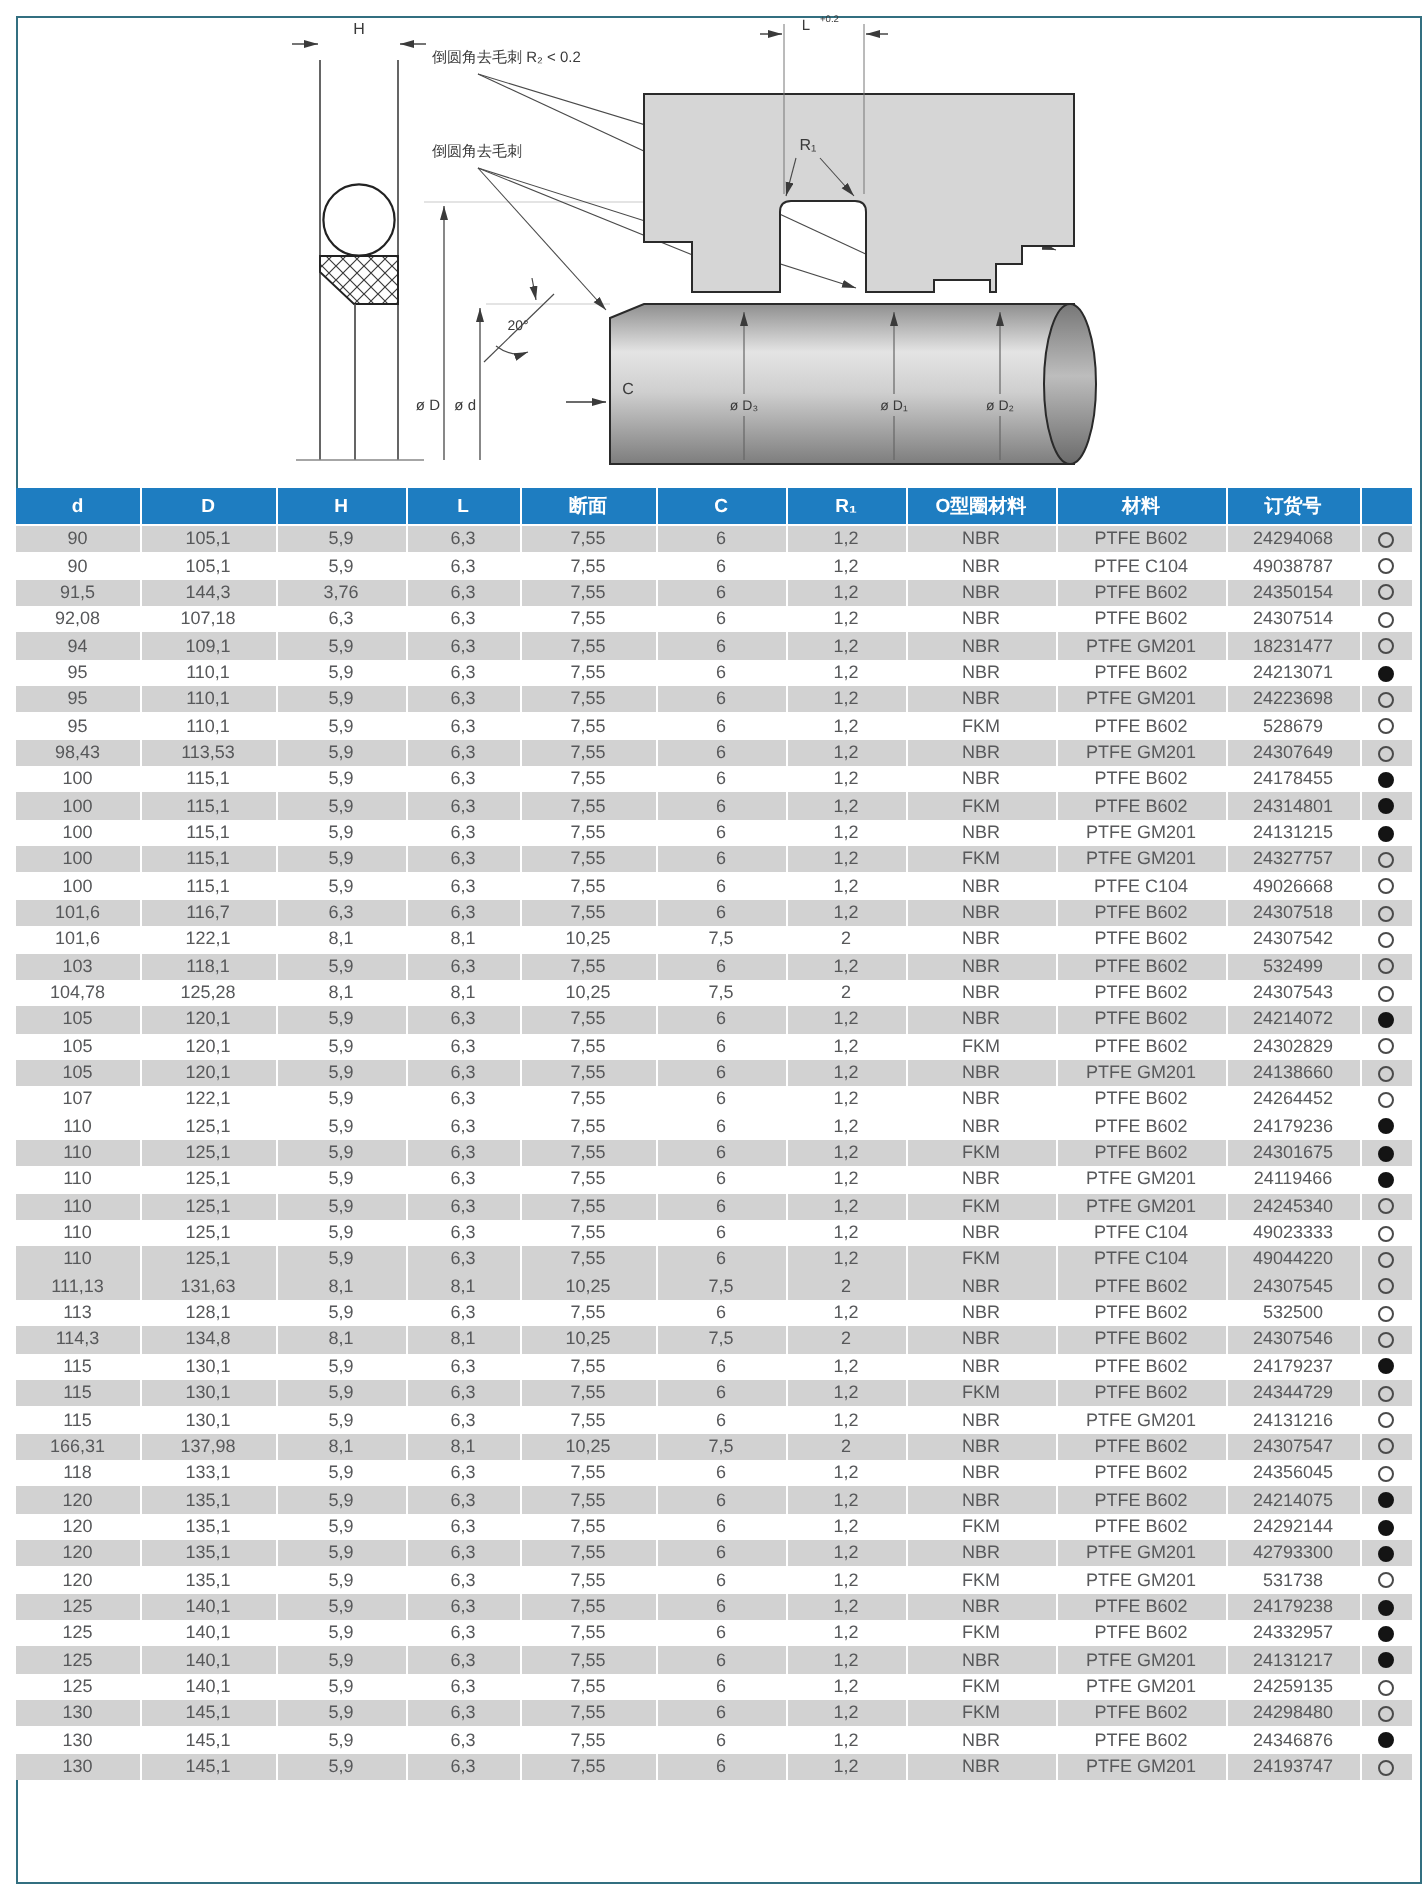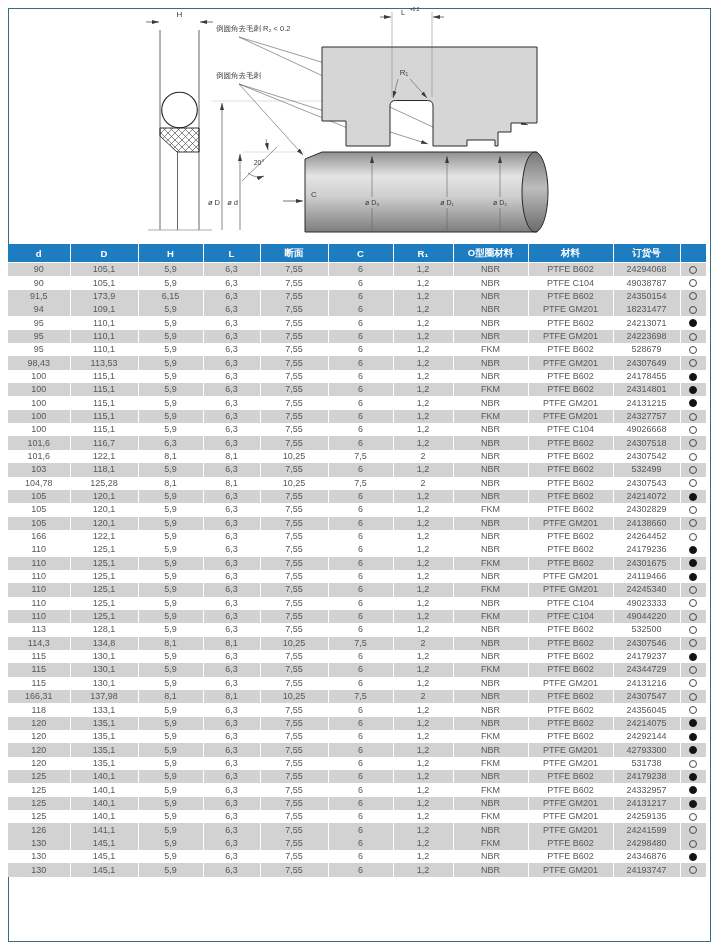--- a/index.html
+++ b/index.html
@@ -191,29 +191,42 @@
     <td>7,55</td>
     <td>6</td>
     <td>1,2</td>
     <td>NBR</td>
     <td>PTFE C104</td>
     <td>49038787</td>
     <td><span class="sym open"></span></td>
   </tr>
         <tr class="odd">
     <td>91,5</td>
-    <td>173,9</td>
-    <td>6,15</td>
+    <td>144,3</td>
+    <td>3,76</td>
     <td>6,3</td>
     <td>7,55</td>
     <td>6</td>
     <td>1,2</td>
     <td>NBR</td>
     <td>PTFE B602</td>
     <td>24350154</td>
+    <td><span class="sym open"></span></td>
+  </tr>
+        <tr class="even">
+    <td>92,08</td>
+    <td>107,18</td>
+    <td>6,3</td>
+    <td>6,3</td>
+    <td>7,55</td>
+    <td>6</td>
+    <td>1,2</td>
+    <td>NBR</td>
+    <td>PTFE B602</td>
+    <td>24307514</td>
     <td><span class="sym open"></span></td>
   </tr>
         <tr class="odd">
     <td>94</td>
     <td>109,1</td>
     <td>5,9</td>
     <td>6,3</td>
     <td>7,55</td>
     <td>6</td>
     <td>1,2</td>
@@ -424,21 +437,21 @@
     <td>6,3</td>
     <td>7,55</td>
     <td>6</td>
     <td>1,2</td>
     <td>NBR</td>
     <td>PTFE GM201</td>
     <td>24138660</td>
     <td><span class="sym open"></span></td>
   </tr>
         <tr class="even">
-    <td>166</td>
+    <td>107</td>
     <td>122,1</td>
     <td>5,9</td>
     <td>6,3</td>
     <td>7,55</td>
     <td>6</td>
     <td>1,2</td>
     <td>NBR</td>
     <td>PTFE B602</td>
     <td>24264452</td>
     <td><span class="sym open"></span></td>
@@ -514,95 +527,108 @@
     <td>5,9</td>
     <td>6,3</td>
     <td>7,55</td>
     <td>6</td>
     <td>1,2</td>
     <td>FKM</td>
     <td>PTFE C104</td>
     <td>49044220</td>
     <td><span class="sym open"></span></td>
   </tr>
-        <tr class="even">
-    <td>113</td>
-    <td>128,1</td>
-    <td>5,9</td>
-    <td>6,3</td>
-    <td>7,55</td>
-    <td>6</td>
-    <td>1,2</td>
-    <td>NBR</td>
-    <td>PTFE B602</td>
-    <td>532500</td>
-    <td><span class="sym open"></span></td>
-  </tr>
-        <tr class="odd">
-    <td>114,3</td>
-    <td>134,8</td>
+        <tr class="odd">
+    <td>111,13</td>
+    <td>131,63</td>
     <td>8,1</td>
     <td>8,1</td>
     <td>10,25</td>
     <td>7,5</td>
     <td>2</td>
     <td>NBR</td>
     <td>PTFE B602</td>
-    <td>24307546</td>
-    <td><span class="sym open"></span></td>
-  </tr>
-        <tr class="even">
-    <td>115</td>
-    <td>130,1</td>
-    <td>5,9</td>
-    <td>6,3</td>
-    <td>7,55</td>
-    <td>6</td>
-    <td>1,2</td>
-    <td>NBR</td>
-    <td>PTFE B602</td>
-    <td>24179237</td>
-    <td><span class="sym filled"></span></td>
-  </tr>
-        <tr class="odd">
-    <td>115</td>
-    <td>130,1</td>
-    <td>5,9</td>
-    <td>6,3</td>
-    <td>7,55</td>
-    <td>6</td>
-    <td>1,2</td>
-    <td>FKM</td>
-    <td>PTFE B602</td>
-    <td>24344729</td>
-    <td><span class="sym open"></span></td>
-  </tr>
-        <tr class="even">
-    <td>115</td>
-    <td>130,1</td>
-    <td>5,9</td>
-    <td>6,3</td>
-    <td>7,55</td>
-    <td>6</td>
-    <td>1,2</td>
-    <td>NBR</td>
-    <td>PTFE GM201</td>
-    <td>24131216</td>
-    <td><span class="sym open"></span></td>
-  </tr>
-        <tr class="odd">
-    <td>166,31</td>
-    <td>137,98</td>
+    <td>24307545</td>
+    <td><span class="sym open"></span></td>
+  </tr>
+        <tr class="even">
+    <td>113</td>
+    <td>128,1</td>
+    <td>5,9</td>
+    <td>6,3</td>
+    <td>7,55</td>
+    <td>6</td>
+    <td>1,2</td>
+    <td>NBR</td>
+    <td>PTFE B602</td>
+    <td>532500</td>
+    <td><span class="sym open"></span></td>
+  </tr>
+        <tr class="odd">
+    <td>114,3</td>
+    <td>134,8</td>
     <td>8,1</td>
     <td>8,1</td>
     <td>10,25</td>
     <td>7,5</td>
     <td>2</td>
     <td>NBR</td>
     <td>PTFE B602</td>
+    <td>24307546</td>
+    <td><span class="sym open"></span></td>
+  </tr>
+        <tr class="even">
+    <td>115</td>
+    <td>130,1</td>
+    <td>5,9</td>
+    <td>6,3</td>
+    <td>7,55</td>
+    <td>6</td>
+    <td>1,2</td>
+    <td>NBR</td>
+    <td>PTFE B602</td>
+    <td>24179237</td>
+    <td><span class="sym filled"></span></td>
+  </tr>
+        <tr class="odd">
+    <td>115</td>
+    <td>130,1</td>
+    <td>5,9</td>
+    <td>6,3</td>
+    <td>7,55</td>
+    <td>6</td>
+    <td>1,2</td>
+    <td>FKM</td>
+    <td>PTFE B602</td>
+    <td>24344729</td>
+    <td><span class="sym open"></span></td>
+  </tr>
+        <tr class="even">
+    <td>115</td>
+    <td>130,1</td>
+    <td>5,9</td>
+    <td>6,3</td>
+    <td>7,55</td>
+    <td>6</td>
+    <td>1,2</td>
+    <td>NBR</td>
+    <td>PTFE GM201</td>
+    <td>24131216</td>
+    <td><span class="sym open"></span></td>
+  </tr>
+        <tr class="odd">
+    <td>166,31</td>
+    <td>137,98</td>
+    <td>8,1</td>
+    <td>8,1</td>
+    <td>10,25</td>
+    <td>7,5</td>
+    <td>2</td>
+    <td>NBR</td>
+    <td>PTFE B602</td>
     <td>24307547</td>
     <td><span class="sym open"></span></td>
   </tr>
         <tr class="even">
     <td>118</td>
     <td>133,1</td>
     <td>5,9</td>
     <td>6,3</td>
     <td>7,55</td>
     <td>6</td>
@@ -707,33 +733,20 @@
     <td>125</td>
     <td>140,1</td>
     <td>5,9</td>
     <td>6,3</td>
     <td>7,55</td>
     <td>6</td>
     <td>1,2</td>
     <td>FKM</td>
     <td>PTFE GM201</td>
     <td>24259135</td>
-    <td><span class="sym open"></span></td>
-  </tr>
-        <tr class="odd">
-    <td>126</td>
-    <td>141,1</td>
-    <td>5,9</td>
-    <td>6,3</td>
-    <td>7,55</td>
-    <td>6</td>
-    <td>1,2</td>
-    <td>NBR</td>
-    <td>PTFE GM201</td>
-    <td>24241599</td>
     <td><span class="sym open"></span></td>
   </tr>
         <tr class="odd">
     <td>130</td>
     <td>145,1</td>
     <td>5,9</td>
     <td>6,3</td>
     <td>7,55</td>
     <td>6</td>
     <td>1,2</td>

